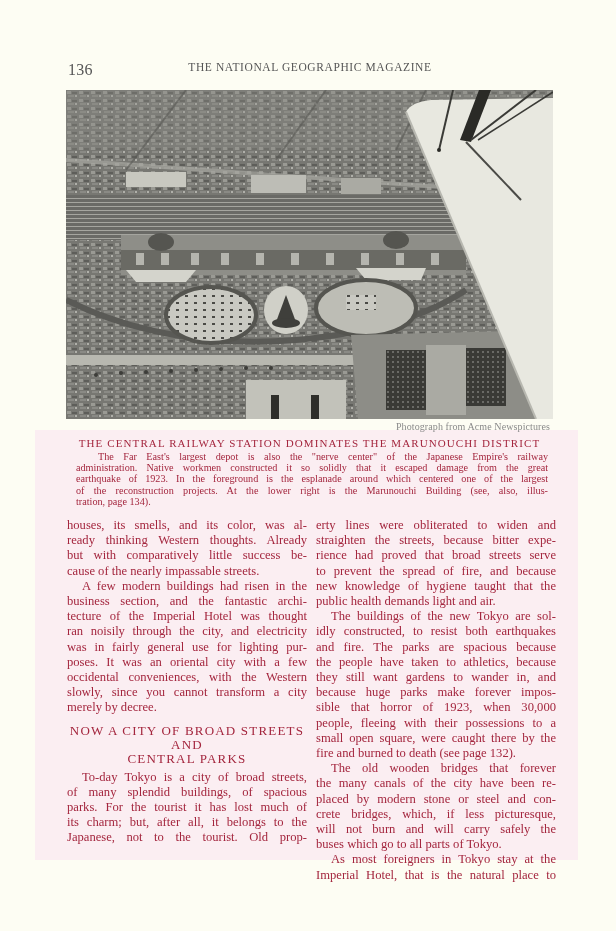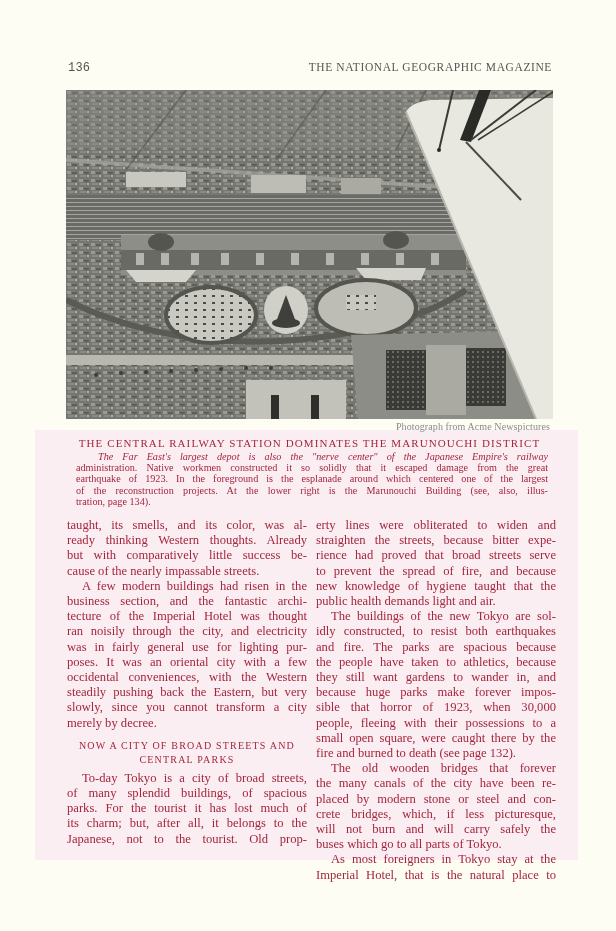--- a/index.html
+++ b/index.html
@@ -5,22 +5,22 @@
     html, body { margin: 0; padding: 0; }
     body {
       width: 616px; height: 931px; position: relative; overflow: hidden;
       background: #fdfdf3;
       font-family: "Liberation Serif", "DejaVu Serif", serif;
     }
     .header {
       position: absolute; top: 61px; left: 68px; width: 484px; height: 16px;
       font-size: 11.5px; color: #555; letter-spacing: 0.2px;
     }
-    .page-num { position: absolute; left: 0; top: 0; font-size: 12px; font-family: Liberation Mono, monospace; }
-    .running-title { position: absolute; left: 0; right: 0; top: 0; text-align: right; letter-spacing: 0.6px; }
+    .page-num { position: absolute; left: 0; top: 0; font-size: 16px; }
+    .running-title { position: absolute; left: 0; right: 0; top: 0; text-align: center; letter-spacing: 0.6px; }
 
     .photo {
       position: absolute; left: 66px; top: 90px; width: 487px; height: 329px;
       overflow: hidden; background: #7a7a76;
     }
     .photo svg { display: block; }
 
     .pink {
       position: absolute; left: 35px; top: 430px; width: 543px; height: 430px;
       background: #fbeef2;
@@ -32,33 +32,33 @@
     .caption-title {
       position: absolute; top: 437px; left: 66px; width: 487px; text-align: center;
       font-size: 11px; color: #a4263e; letter-spacing: 1.1px;
     }
     .caption-body {
       position: absolute; top: 451px; left: 76px; width: 472px;
       font-size: 10.2px; line-height: 11.2px; color: #a4263e; text-align: justify;
     }
     .caption-body .ln { display: block; text-align: justify; text-align-last: justify; white-space: nowrap; }
     .caption-body .ln.last { text-align-last: left; }
-    .caption-body .ln.indent { padding-left: 22px; font-style: italic; }
+    .caption-body .ln.indent { padding-left: 22px; }
 
     .col {
       position: absolute; top: 518px; width: 240px;
       font-size: 12.6px; line-height: 15.2px; color: #a4263e;
     }
     .col-left { left: 67px; }
     .col-right { left: 316px; }
     .col .ln { display: block; white-space: nowrap; text-align: justify; text-align-last: justify; }
     .col .ln.last { text-align-last: left; }
     .col .ln.indent { padding-left: 15px; }
     .subhead {
-      display: block; text-align: center; font-size: 10px; letter-spacing: 1.2px;
+      display: block; text-align: center; font-size: 13px; letter-spacing: 1.2px;
       line-height: 14px; margin: 8px 0 4px 0;
     }
   </style>
 </head>
 <body>
 
 <div class="header">
   <span class="page-num">136</span>
   <span class="running-title">THE NATIONAL GEOGRAPHIC MAGAZINE</span>
 </div>
@@ -171,34 +171,33 @@
 <div class="caption-body">
   <span class="ln indent">The Far East's largest depot is also the "nerve center" of the Japanese Empire's railway</span>
   <span class="ln">administration.  Native workmen constructed it so solidly that it escaped damage from the great</span>
   <span class="ln">earthquake of 1923.  In the foreground is the esplanade around which centered one of the largest</span>
   <span class="ln">of the reconstruction projects.  At the lower right is the Marunouchi Building (see, also, illus-</span>
   <span class="ln last">tration, page 134).</span>
 </div>
 
 <div class="col col-left">
   <div>
-    <span class="ln">taught, its smells, and its color, was al-</span>
+    <span class="ln">houses, its smells, and its color, was al-</span>
     <span class="ln">ready thinking Western thoughts.  Already</span>
     <span class="ln">but with comparatively little success be-</span>
     <span class="ln last">cause of the nearly impassable streets.</span>
   </div>
   <div>
     <span class="ln indent">A few modern buildings had risen in the</span>
     <span class="ln">business section, and the fantastic archi-</span>
     <span class="ln">tecture of the Imperial Hotel was thought</span>
     <span class="ln">ran noisily through the city, and electricity</span>
     <span class="ln">was in fairly general use for lighting pur-</span>
     <span class="ln">poses.  It was an oriental city with a few</span>
     <span class="ln">occidental conveniences, with the Western</span>
-    <span class="ln">steadily pushing back the Eastern, but very</span>
     <span class="ln">slowly, since you cannot transform a city</span>
     <span class="ln last">merely by decree.</span>
   </div>
   <div class="subhead">
     <span style="display:block">NOW A CITY OF BROAD STREETS AND</span>
     <span style="display:block">CENTRAL PARKS</span>
   </div>
   <div>
     <span class="ln indent">To-day Tokyo is a city of broad streets,</span>
     <span class="ln">of many splendid buildings, of spacious</span>

